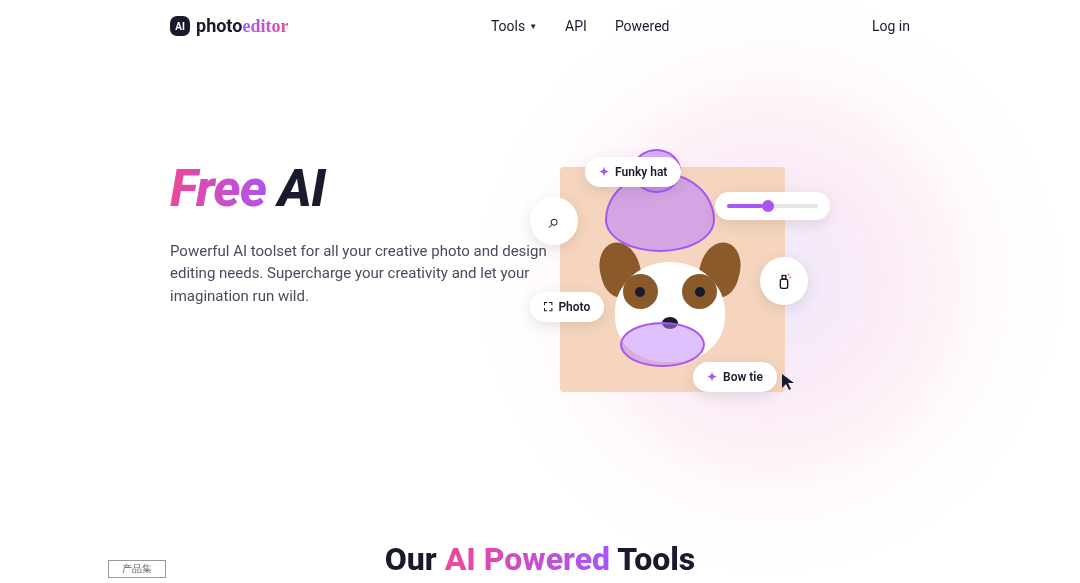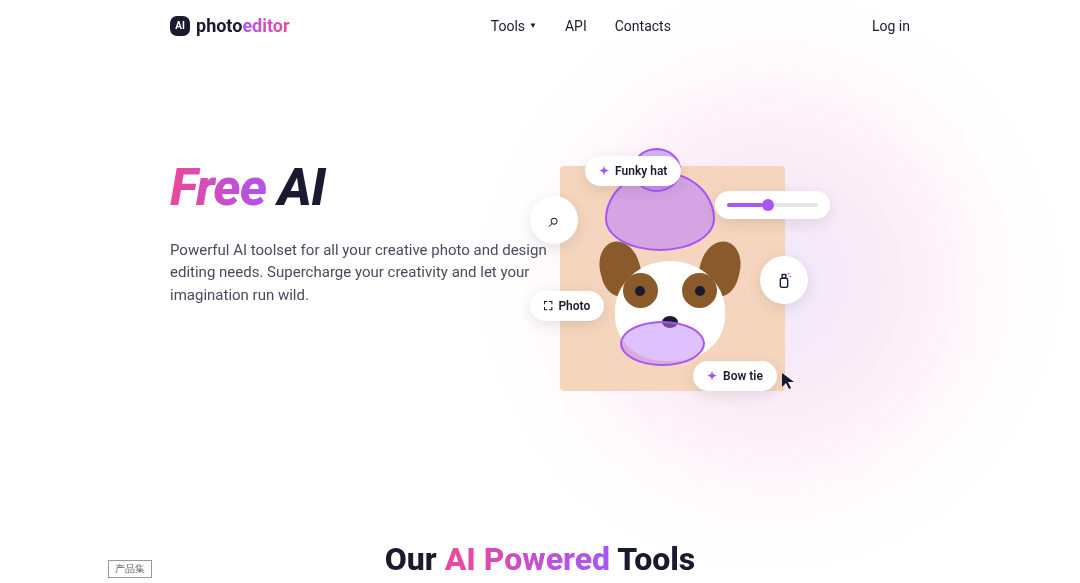--- a/index.html
+++ b/index.html
@@ -40,20 +40,21 @@
       font-weight: bold;
       font-size: 10px;
     }
     .logo-text {
       font-size: 18px;
       font-weight: 700;
       color: #1a1a2e;
     }
     .logo-text .editor {
       background: linear-gradient(90deg, #a855f7, #ec4899);
+      font-family: Liberation Serif, serif;
       -webkit-background-clip: text;
       -webkit-text-fill-color: transparent;
     }
     .nav {
       display: flex;
       gap: 28px;
       align-items: center;
     }
     .nav-item {
       font-size: 14px;
@@ -395,41 +396,41 @@
       -webkit-background-clip: text;
       -webkit-text-fill-color: transparent;
     }
     
     .bottom-label {
       position: absolute;
       bottom: 5px;
       left: 108px;
       font-size: 10px;
       border: 1px solid #999;
-      padding: 1px 6px;
+      padding: 1px 13px;
       color: #666;
     }
   </style>
 </head>
 <body>
 
 <div class="header">
   <div class="logo">
     <div class="logo-badge">AI</div>
     <div class="logo-text">
       <span>photo</span><span class="editor">editor</span>
     </div>
   </div>
   <div class="nav">
     <div class="nav-item">
       <span>Tools</span>
       <span class="chevron">▼</span>
     </div>
     <div class="nav-item">API</div>
-    <div class="nav-item">Contacts</div>
+    <div class="nav-item">Powered</div>
   </div>
   <div class="auth">
     <div class="login">Log in</div>
   </div>
 </div>
 
 <div class="hero">
   <div class="hero-text">
     <h1 class="hero-title">
       <span class="free">Free </span><span>AI</span><br>

